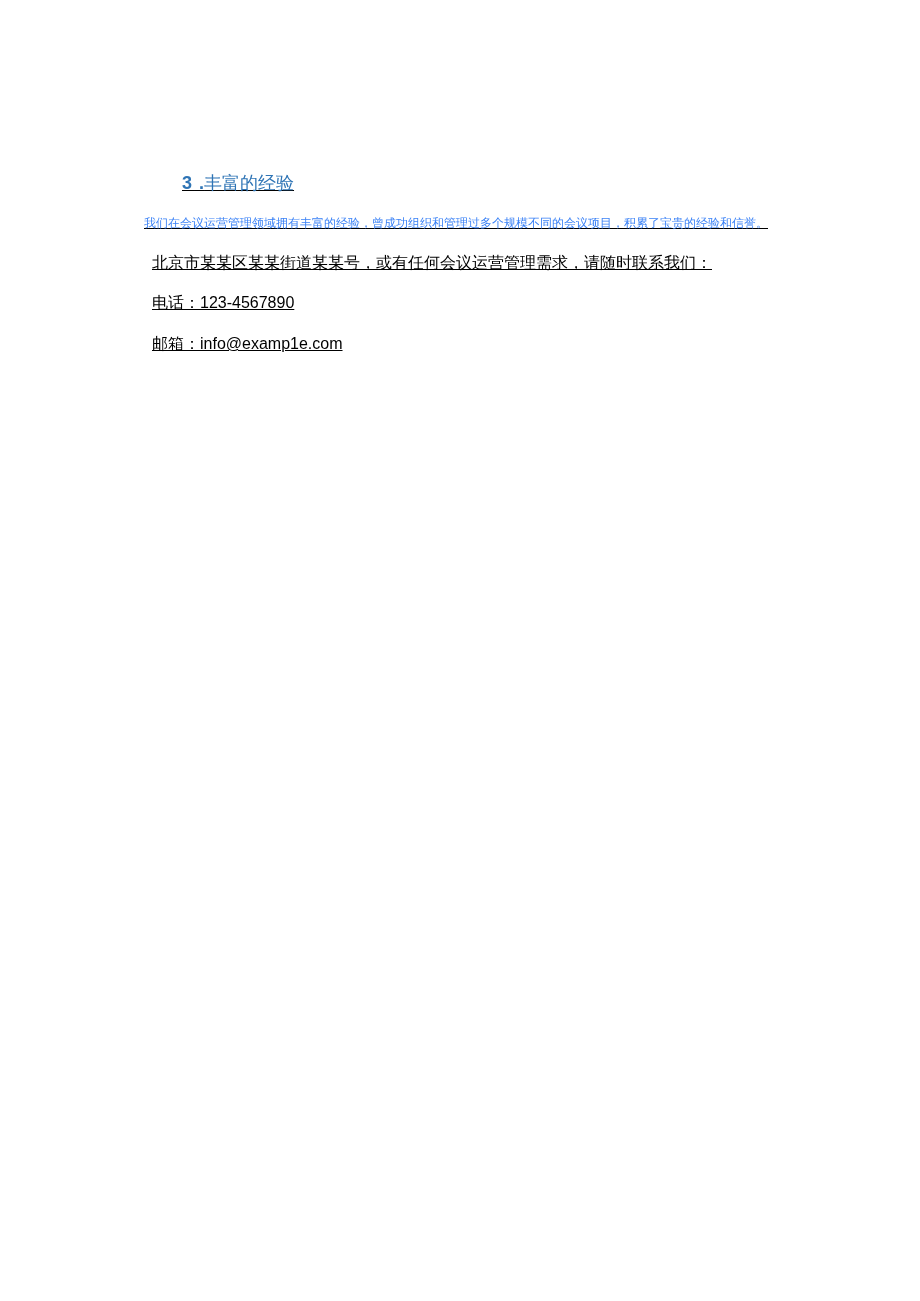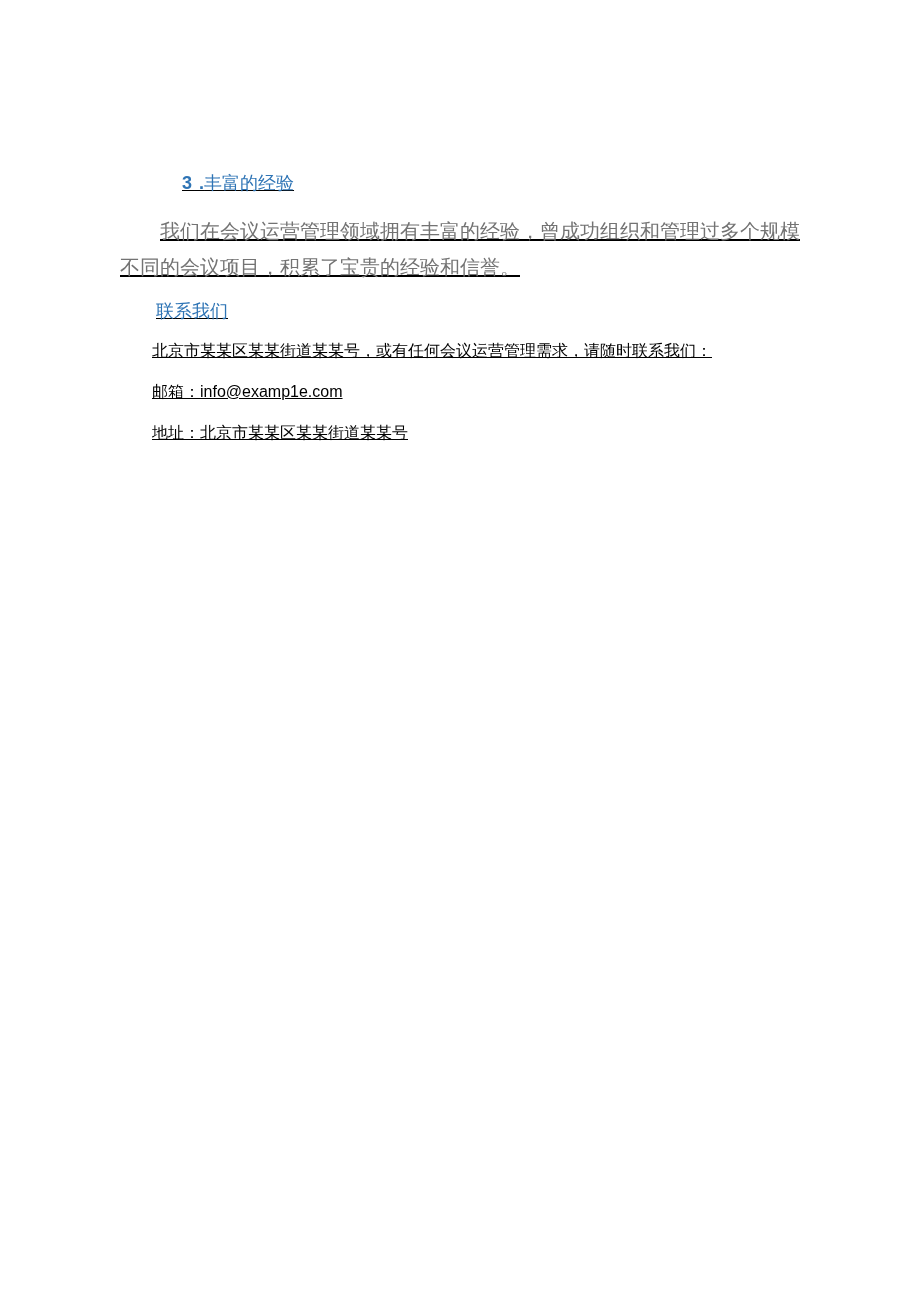--- a/index.html
+++ b/index.html
@@ -35,25 +35,25 @@
       letter-spacing: 2px;
     }
     .heading-period {
       color: #2e74b5;
       font-weight: bold;
     }
     .heading-text {
       color: #2e74b5;
     }
     .body-text {
-      font-size: 20px;
+      font-size: 12px;
       line-height: 1.8;
       text-indent: 2em;
       margin-bottom: 14px;
-      color: #737373;
+      color: #3b82f6;
       text-align: justify;
     }
     .sub-heading {
       margin-left: 36px;
       font-size: 18px;
       color: #2e74b5;
       margin-bottom: 14px;
       margin-top: 4px;
     }
     .contact-line {
@@ -66,17 +66,16 @@
   </style>
 </head>
 <body>
 
 <div class="content">
   <div class="heading-line">
     <span class="heading-number">3</span><span class="heading-period">  .</span><span class="heading-text">丰富的经验</span>
   </div>
   <div class="body-text">我们在会议运营管理领域拥有丰富的经验，曾成功组织和管理过多个规模不同的会议项目，积累了宝贵的经验和信誉。</div>
 
-  <div class="sub-heading">联系我们</div>
   <div class="contact-line">北京市某某区某某街道某某号，或有任何会议运营管理需求，请随时联系我们：</div>
+  <div class="contact-line">电话：123-4567890</div>
   <div class="contact-line">邮箱：info@examp1e.com</div>
-  <div class="contact-line">地址：北京市某某区某某街道某某号</div>
 </div>
 
 </body></html>

